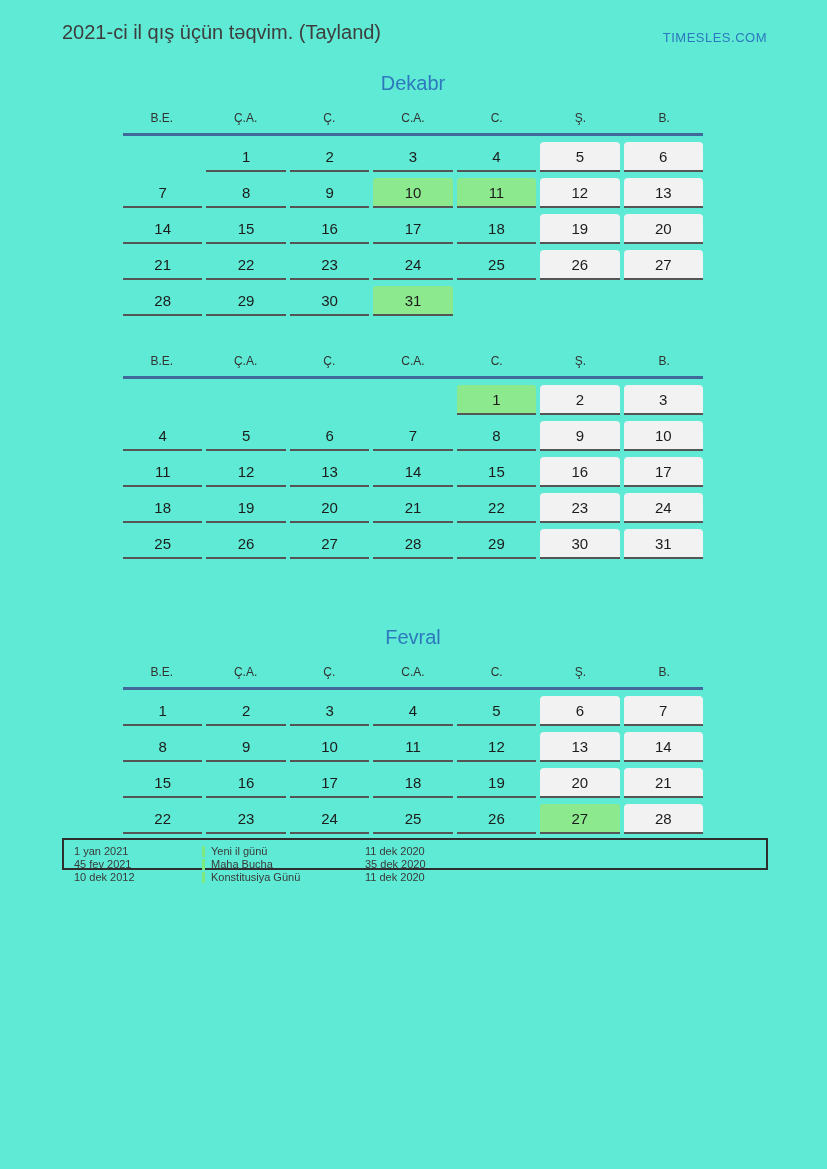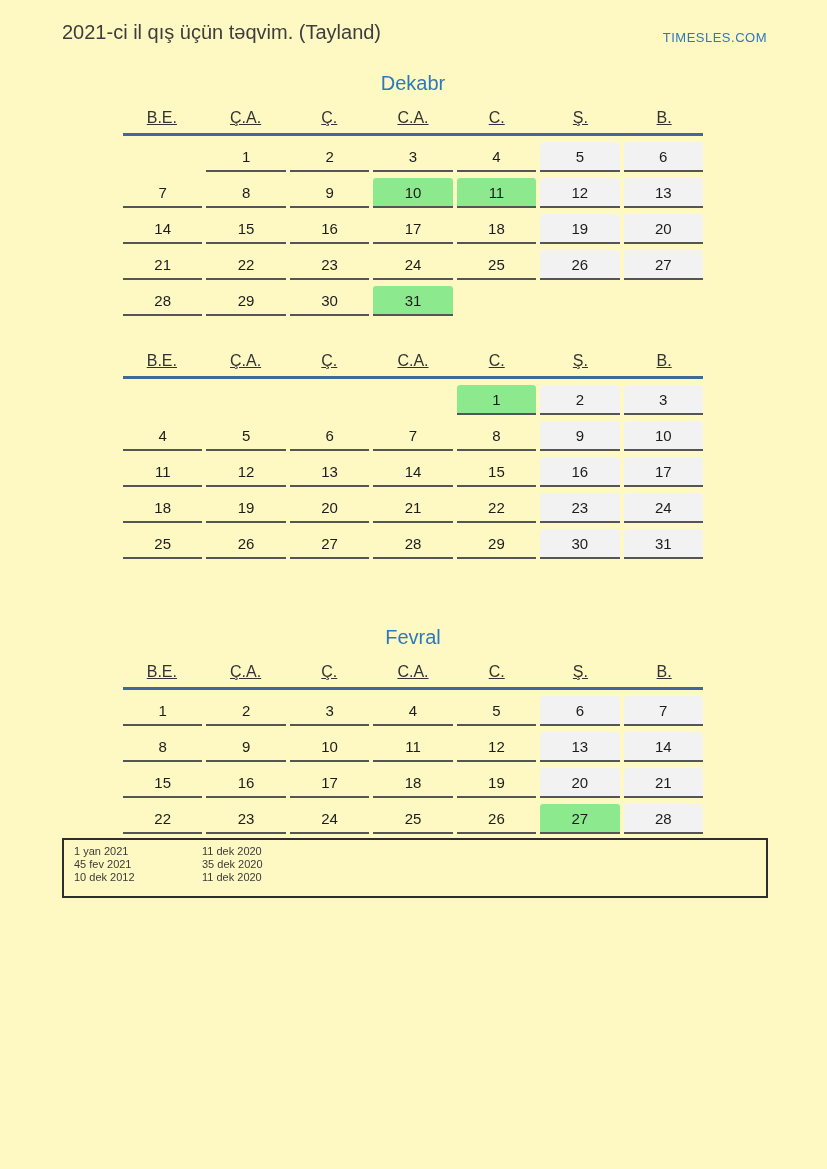--- a/index.html
+++ b/index.html
@@ -1,51 +1,51 @@
 <!DOCTYPE html>
 <html><head>
 <meta charset="utf-8">
 <style>
   html,body { margin:0; padding:0; background:#fff; }
   .page {
-    position:relative; width:827px; height:1169px; background:#fef9c3;
+    position:relative; width:827px; height:1169px; background:#5eead4;
     font-family:"Liberation Sans","DejaVu Sans",sans-serif; overflow:hidden;
   }
   .title {
     position:absolute; left:62px; top:19px; font-size:20px; line-height:26px;
     color:#3d3d3d; font-weight:normal; margin:0;
   }
   .site {
     position:absolute; right:60px; top:30px; font-size:13px; line-height:16px;
     color:#2e78bd; letter-spacing:0.5px; text-decoration:none; cursor:pointer;
   }
   .month { position:absolute; left:123px; width:580px; }
   .m0 { top:70px; } .m1 { top:339px; } .m2 { top:624px; }
   .month-title {
     text-align:center; font-size:20px; line-height:26px; color:#2e78bd;
   }
   .weekday-row {
     display:grid; grid-template-columns:repeat(7,1fr); column-gap:6px;
     margin-top:14px; padding-bottom:7px; border-bottom:3px solid #41689a;
-    font-size:16px; line-height:16px; color:#333; text-align:center;text-decoration:underline;
+    font-size:12px; line-height:16px; color:#333; text-align:center;
   }
   .days {
     display:grid; grid-template-columns:repeat(7,1fr);
     column-gap:4px; row-gap:6px; margin-top:6px;
   }
   .cell {
     height:28px; display:flex; align-items:center; justify-content:center;
     font-size:15px; color:#1c1c1c; border-bottom:2px solid #555;
     box-sizing:content-box;
   }
   .cell.e  { border-bottom:none; background:none; }
   .cell.we { background:#f2f2f2; border-radius:4px 4px 0 0; }
   .cell.hl { background:#8de98d; border-radius:3px 3px 0 0; }
   .legend {
-    position:absolute; left:62px; top:838px; width:706px; height:60px;
+    position:absolute; left:62px; top:838px; width:706px; height:32px;
     border:2px solid #2e2e2e; box-sizing:border-box;
     display:grid; grid-template-columns:128px 163px 136px 1fr;
     padding:5px 0 0 10px; font-size:11px; line-height:13px; color:#3a3a3a;
   }
   .leg-line { display:flex; align-items:center; height:13px; white-space:nowrap; }
   .bar { width:3px; height:11px; background:#7de87d; margin-right:6px; flex:none; }
 </style>
 </head>
 <body>
 
@@ -193,18 +193,32 @@
         </div>
       </div>
     </div>
   <div class="legend" id="legend">
       <div>
         <div class="leg-line">1 yan 2021</div>
         <div class="leg-line">45 fev 2021</div>
         <div class="leg-line">10 dek 2012</div>
       </div>
       <div>
+        <div class="leg-line">
+          <span class="bar"></span>
+          <span>Yeni il günü</span>
+        </div>
+        <div class="leg-line">
+          <span class="bar"></span>
+          <span>Maha Bucha</span>
+        </div>
+        <div class="leg-line">
+          <span class="bar"></span>
+          <span>Konstitusiya Günü</span>
+        </div>
+      </div>
+      <div>
         <div class="leg-line">11 dek 2020</div>
         <div class="leg-line">35 dek 2020</div>
         <div class="leg-line">11 dek 2020</div>
       </div>
     </div>
 </div>
 
 </body></html>

